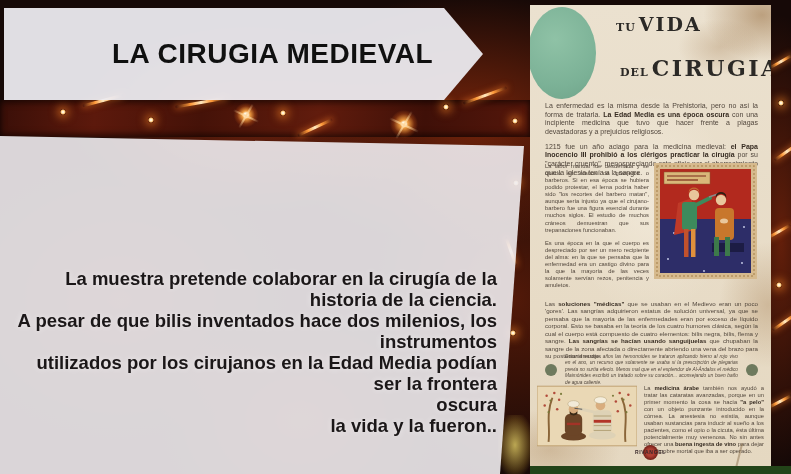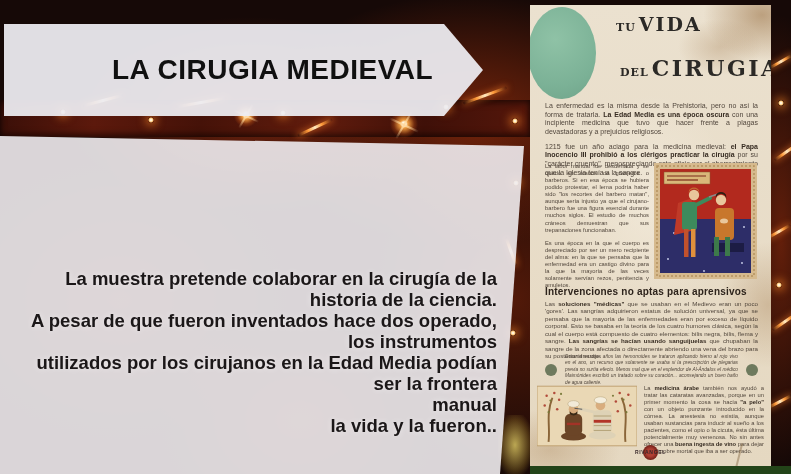--- a/index.html
+++ b/index.html
@@ -25,21 +25,21 @@
     background:linear-gradient(90deg,rgba(255,120,30,0),#ff9a3a 30%,#ffe9c0 50%,#ff9a3a 70%,rgba(255,120,30,0));
     box-shadow:0 0 6px 1px rgba(255,130,40,.5);}
   .burst{position:absolute;background:radial-gradient(circle,#fff6e0 0 2px,rgba(255,170,70,.9) 4px,rgba(255,120,30,.25) 45%,rgba(0,0,0,0) 62%);}
   .burst::before,.burst::after{content:"";position:absolute;left:0;top:50%;width:100%;height:2px;
     background:linear-gradient(90deg,rgba(255,200,120,0),#ffd9a0,rgba(255,200,120,0));}
   .burst::before{transform:rotate(25deg);} .burst::after{transform:rotate(-60deg);}
   .glow-yellow{position:absolute;left:498px;top:415px;width:34px;height:60px;
     background:radial-gradient(ellipse,rgba(214,194,96,.85),rgba(150,120,40,.35) 60%,rgba(0,0,0,0) 80%);}
 
   
-  .banner{position:absolute;left:4px;top:24px;width:479px;height:92px;z-index:3;
+  .banner{position:absolute;left:4px;top:8px;width:479px;height:92px;z-index:3;
     background:rgba(237,236,241,.94);
     clip-path:polygon(0 0,440px 0,479px 46px,440px 92px,0 92px);
     display:flex;align-items:center;justify-content:center;padding-left:58px;box-sizing:border-box;}
   .banner h1{margin:0;font-size:28px;font-weight:bold;letter-spacing:.5px;color:#101010;}
   .content-panel{position:absolute;left:0;top:136px;width:530px;height:338px;z-index:2;
     background:rgba(240,236,239,.9);
     clip-path:polygon(0 0,524px 10px,500px 338px,0 338px);}
   .slide-body{position:absolute;left:10px;top:268px;width:487px;z-index:3;text-align:right;
     font-weight:bold;font-size:18.5px;line-height:21px;color:#1b1718;
     text-shadow:0 0 6px rgba(255,255,255,.55);}
@@ -128,23 +128,23 @@
   <div class="dot" style="left:776px;top:282px;"></div>
   <div class="streak" style="left:770px;top:320px;width:30px;transform:rotate(-35deg);"></div>
   <div class="streak" style="left:767px;top:400px;width:26px;transform:rotate(-28deg);"></div>
 
   <div class="banner">
     <h1>LA CIRUGIA MEDIEVAL</h1>
   </div>
   <div class="content-panel"></div>
   <div class="slide-body">
     <div>La muestra pretende colaborar en la cirugía de la historia de la ciencia.</div>
-    <div>A pesar de que fueron inventados hace dos operado, los instrumentos</div>
+    <div>A pesar de que bilis inventados hace dos milenios, los instrumentos</div>
     <div>utilizados por los cirujanos en la Edad Media podían ser la frontera</div>
-    <div>manual</div>
+    <div>oscura</div>
     <div>la vida y la fueron..</div>
   </div>
 
   <div class="poster">
     <div class="teal-circle"></div>
 
     <div class="p-title">
       <div class="pt-line pt1"><span class="pt-small">TU</span><span class="pt-big1">VIDA</span></div>
       <div class="pt-line pt3"><span class="pt-small">DEL</span><span class="pt-big3">CIRUGIA</span></div>
     </div>
@@ -186,21 +186,20 @@
 
         <rect x="61" y="45" width="19" height="32" rx="4" fill="#c8772c"></rect>
         <rect x="60" y="74" width="5" height="19" fill="#3d7a4a"></rect>
         <rect x="71" y="74" width="5" height="19" fill="#3d7a4a"></rect>
         <circle cx="67" cy="37" r="5.2" fill="#e9c79c"></circle>
         <path d="M61.8,36 a5.2,5.2 0 0 1 10.4,0 l0,-3 a5.2,4 0 0 0 -10.4,0 Z" fill="#2e1f12"></path>
         <ellipse cx="70" cy="58" rx="4" ry="2.5" fill="#e9c79c"></ellipse>
       </svg>
     </div>
 
-    <h2 class="p-heading">Intervenciones no aptas para aprensivos</h2>
 
     <div class="p-p5">
       <p><span>Las </span><span class="seg-b">soluciones "médicas"</span><span> que se usaban en el Medievo eran un poco 'gores'. Las sangrías adquirieron estatus de solución universal, ya que se pensaba que la mayoría de las enfermedades eran por exceso de líquido corporal. Esto se basaba en la teoría de los cuatro humores clásica, según la cual el cuerpo está compuesto de cuatro elementos: bilis negra, bilis, flema y sangre. </span><span class="seg-b">Las sangrías se hacían usando sanguijuelas</span><span> que chupaban la sangre de la zona afectada o directamente abriendo una vena del brazo para su posterior drenaje.</span></p>
     </div>
 
     <div class="p-quote">
       <span class="q-dot"></span>
       <p class="q-text">Durante muchos años las hemorroides se trataron aplicando hierro al rojo vivo en el ano, un recurso que solamente se usaba si la prescripción de plegarias previa no surtía efecto. Menos mal que en el esplendor de Al-Ándalus el médico Maimónides escribió un tratado sobre su curación... aconsejando un buen baño de agua caliente.</p>
       <span class="q-dot"></span>
     </div>

